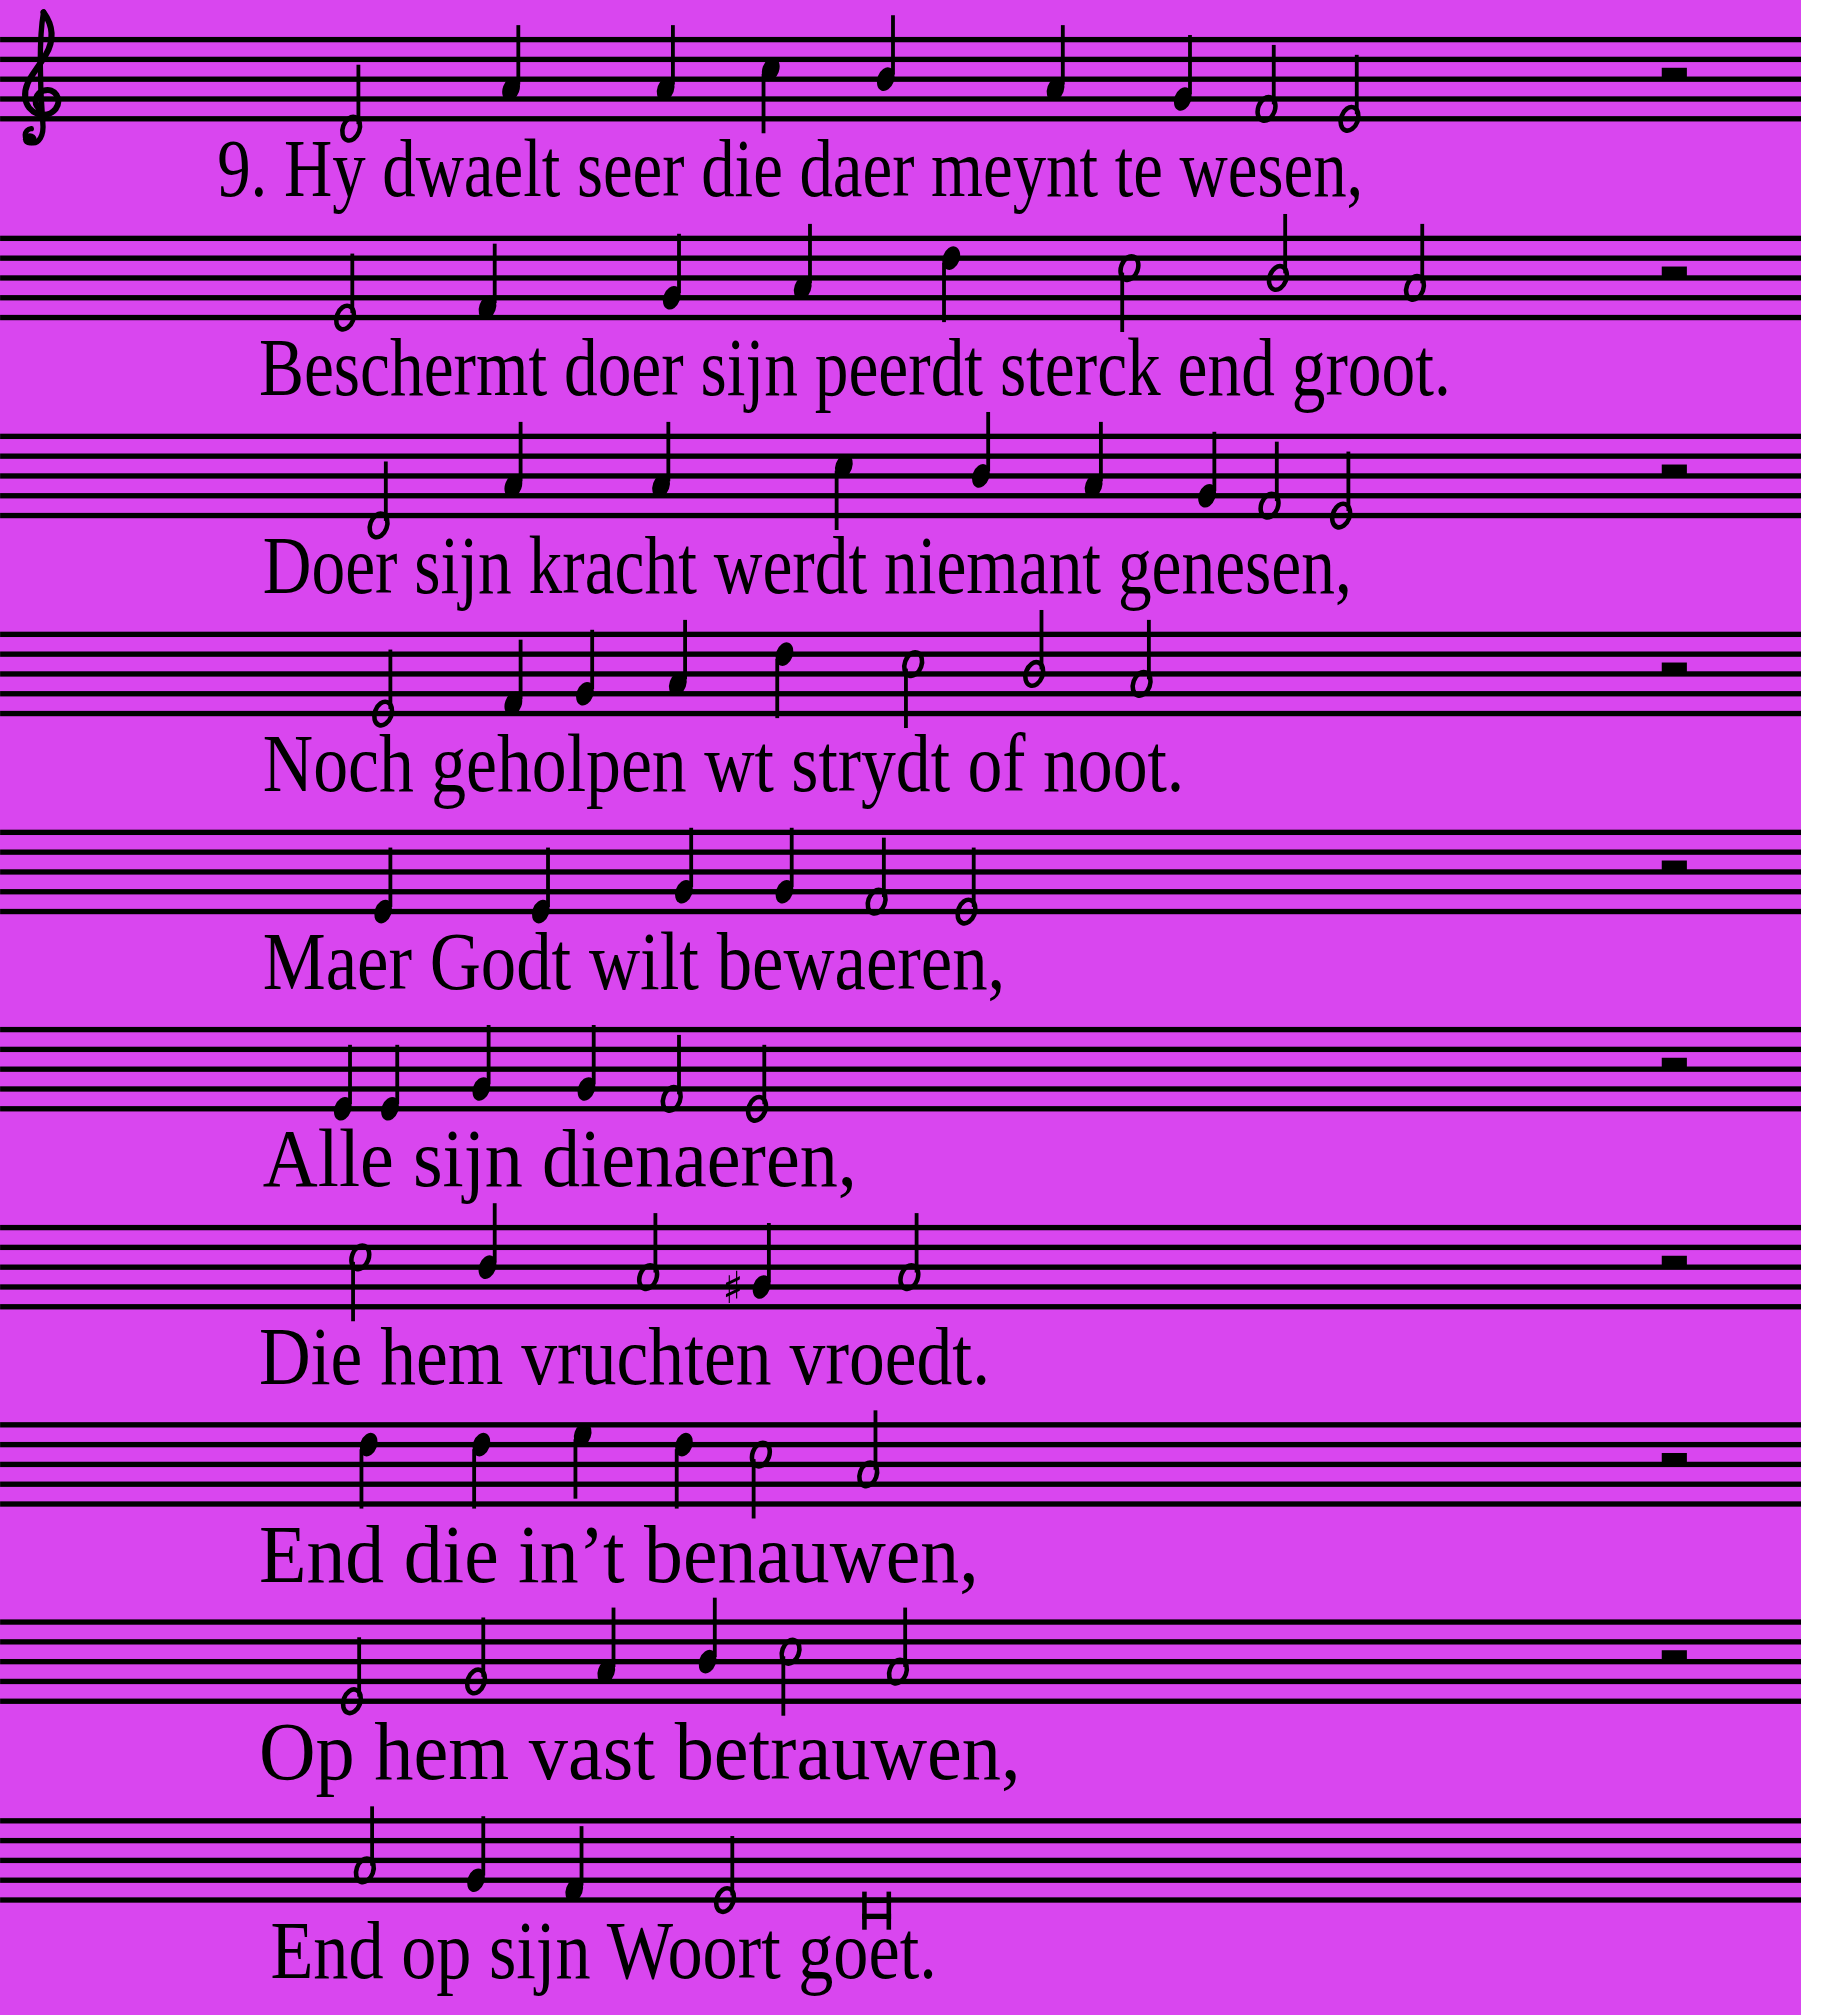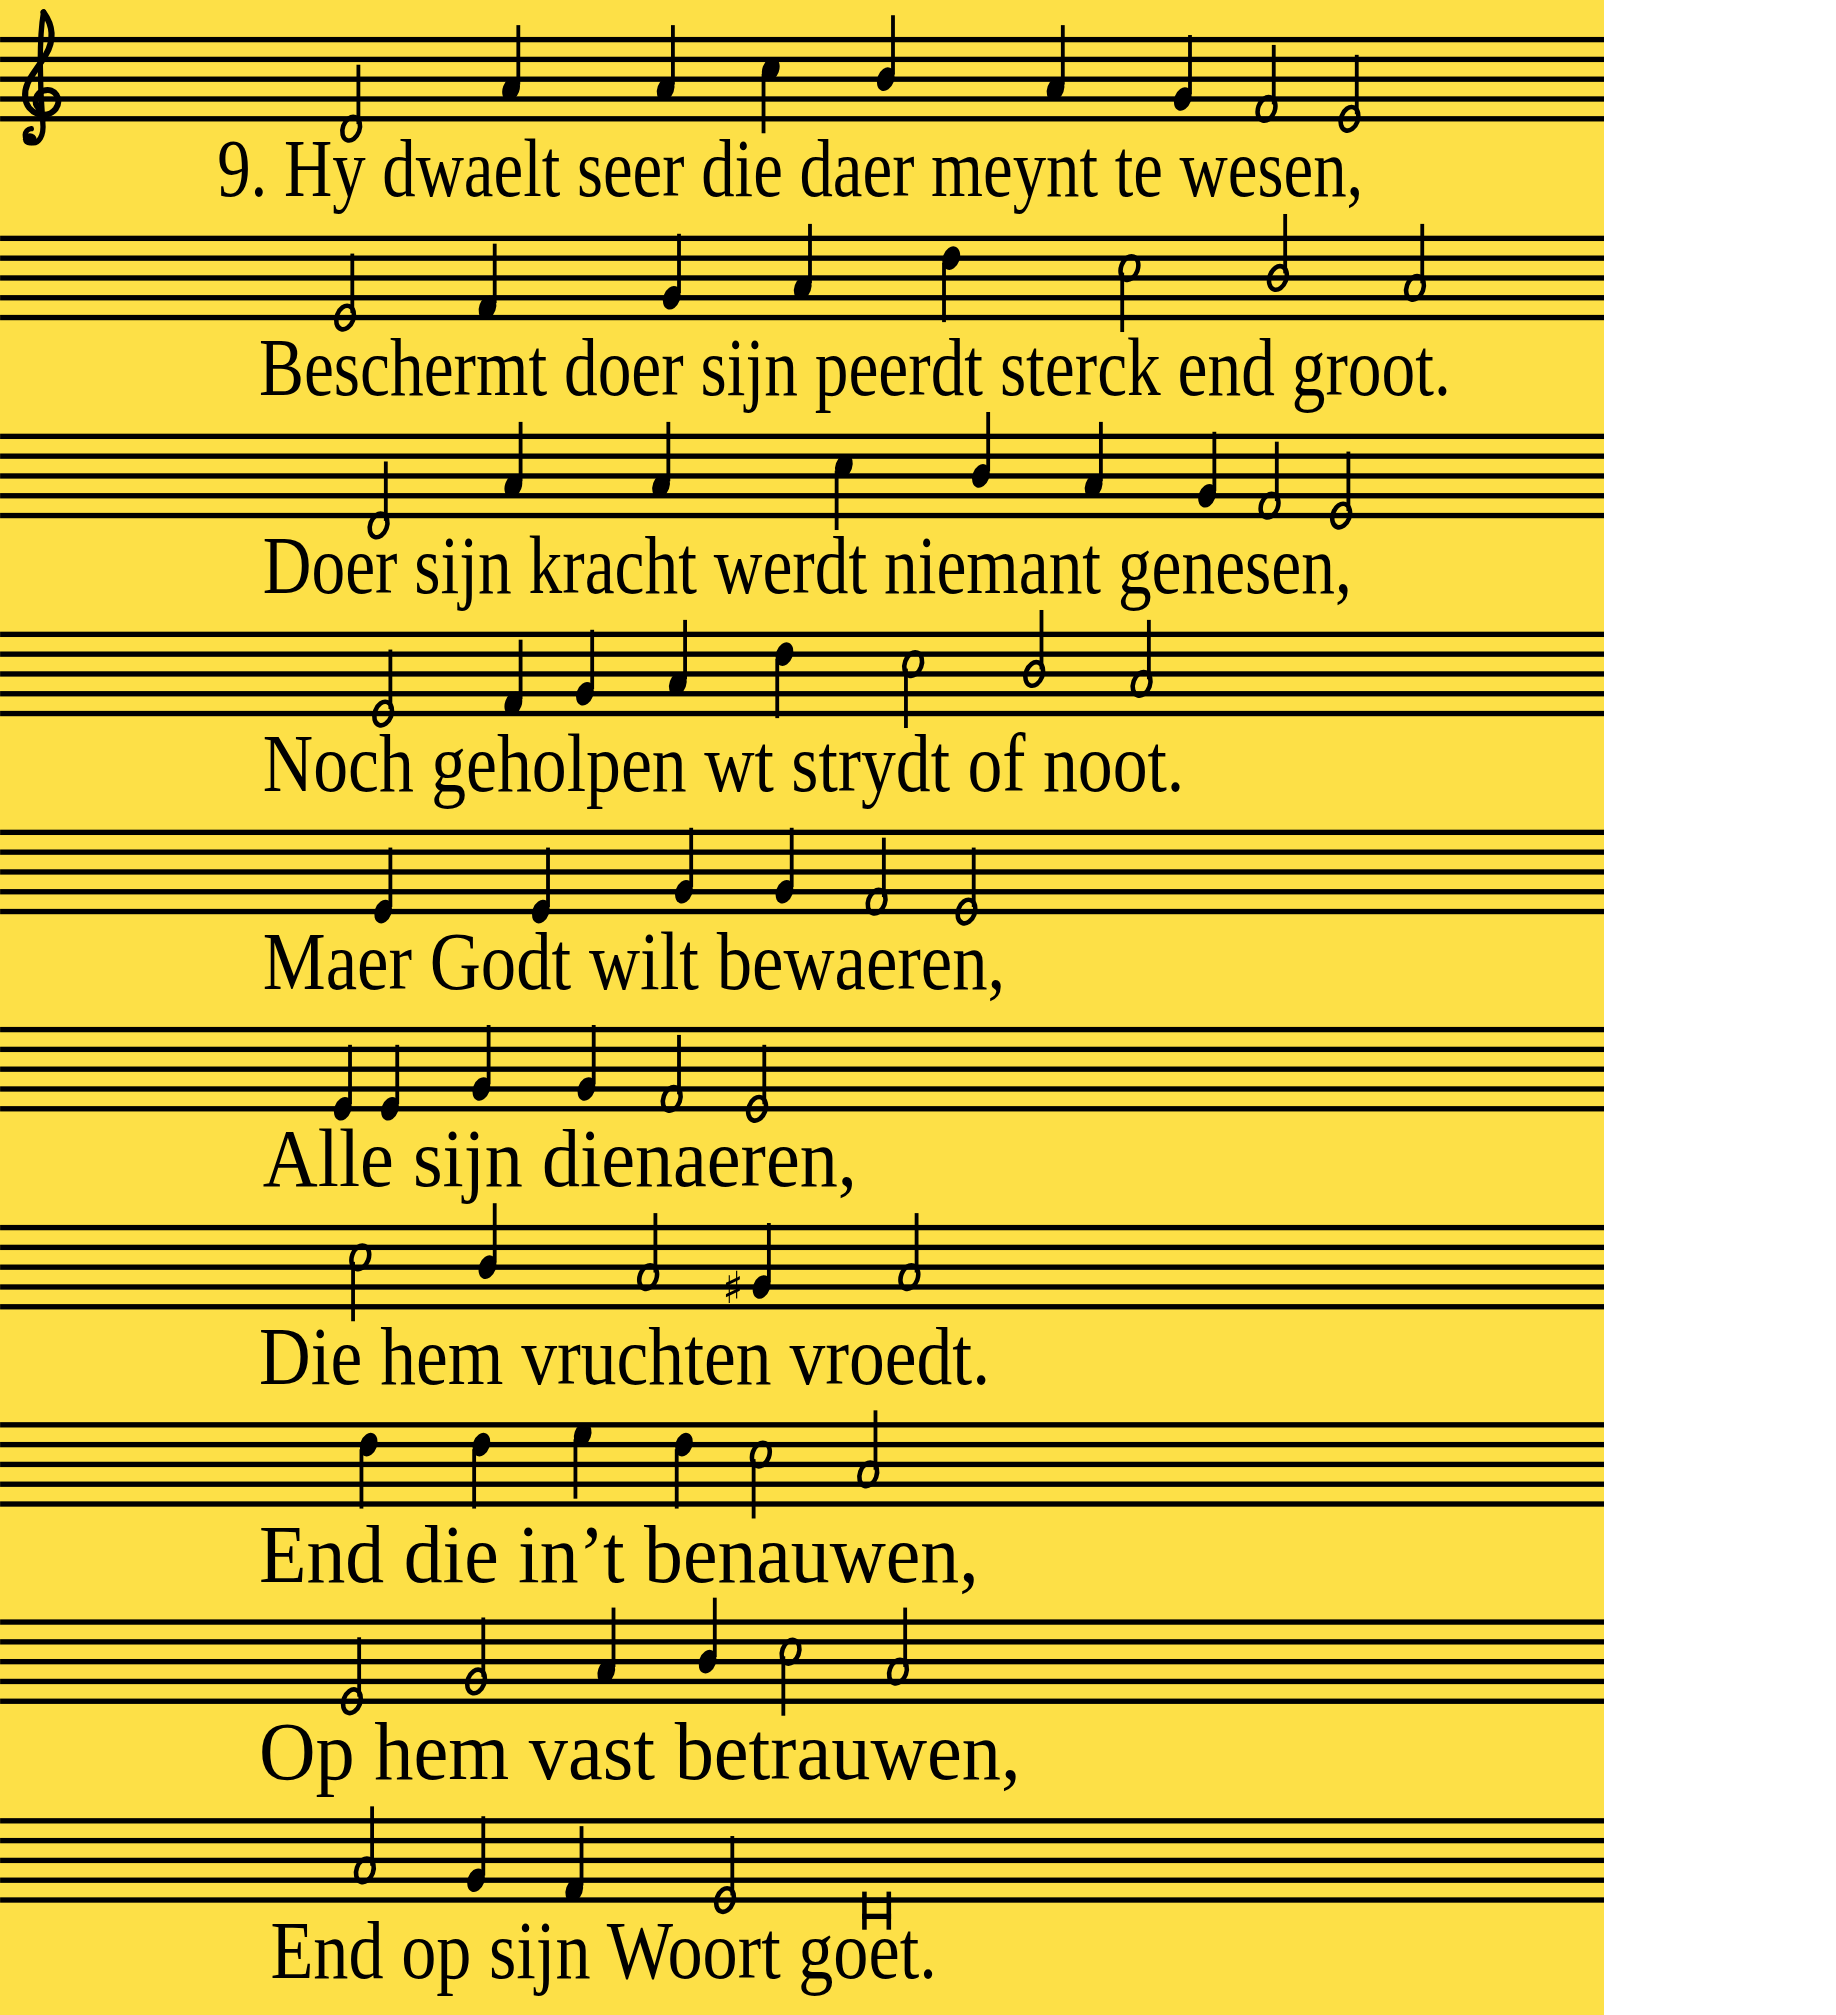--- a/index.html
+++ b/index.html
@@ -1,16 +1,16 @@
 <!DOCTYPE html>
 <html style="font-size:12.2px"><head>
 <meta charset="utf-8">
 <style>
   html,body{margin:0;padding:0;background:#ffffff;}
-  #score-page{position:relative;width:1604px;height:2015px;background:#fde047;overflow:hidden;}
+  #score-page{position:relative;width:1801px;height:2015px;background:#d946ef;overflow:hidden;}
   svg{display:block;}
   text.lyric{font-family:"Liberation Serif", serif; fill:#000;}
   text.acc{font-family:"DejaVu Sans", sans-serif; fill:#000;}
 </style>
 </head>
 <body>
 
 <div id="score-page">
   <svg id="score-svg" width="1837" height="2015" viewBox="0 0 2412 2646" xmlns="http://www.w3.org/2000/svg">
       <g>

